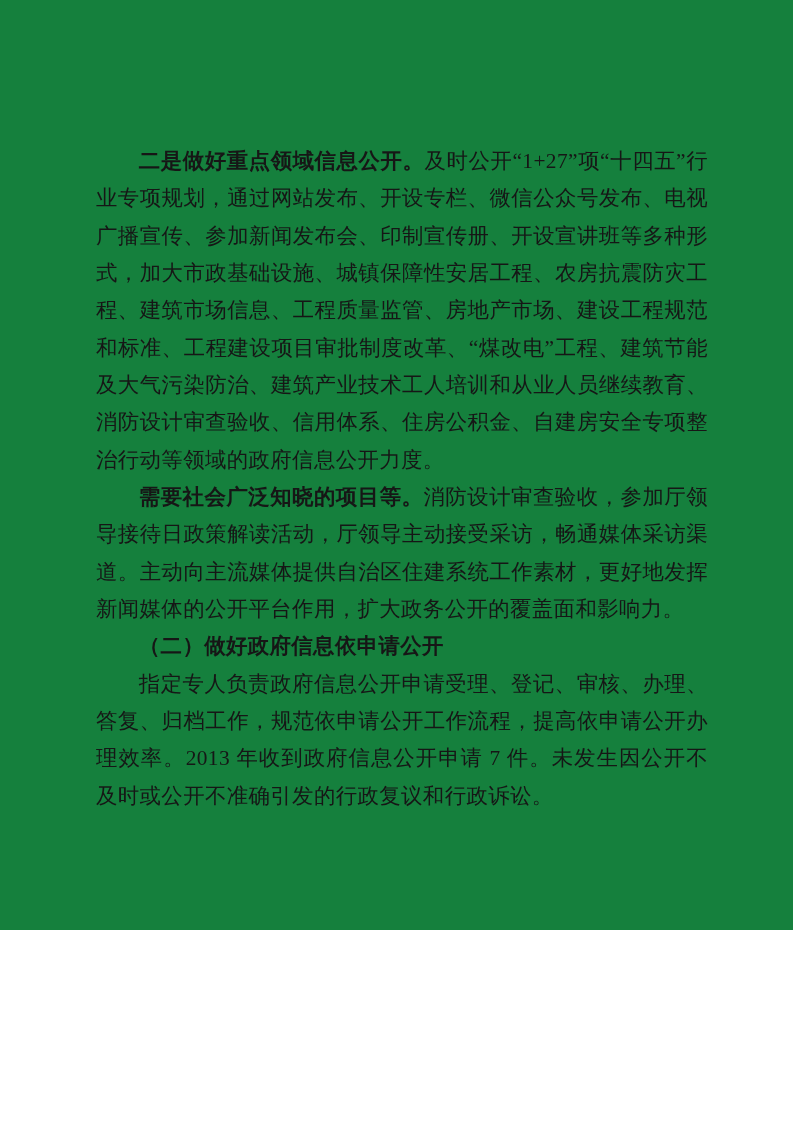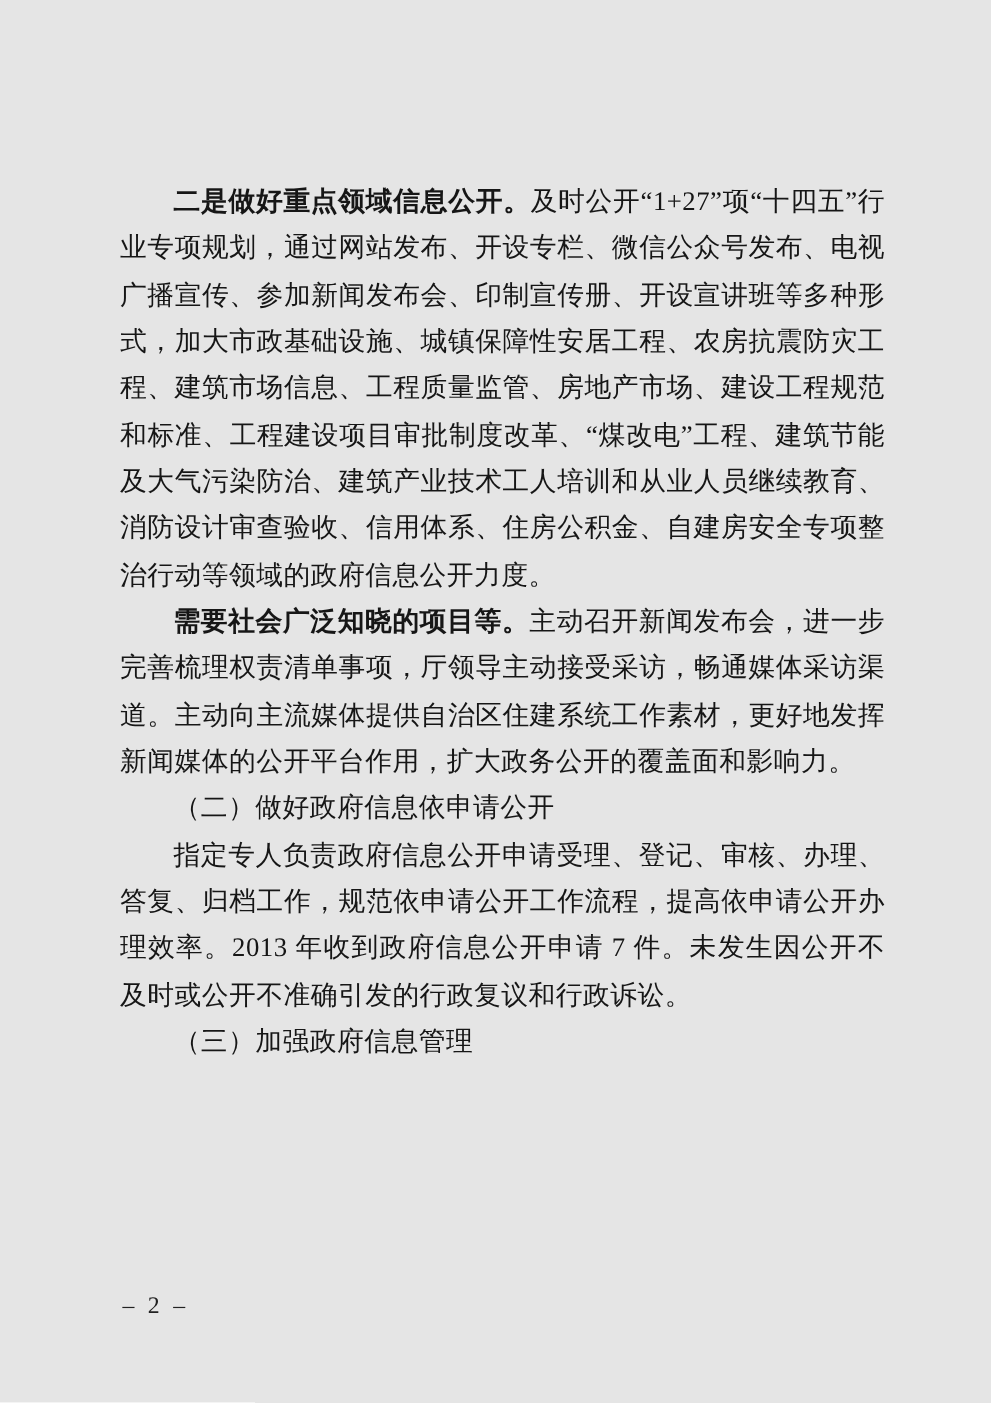--- a/index.html
+++ b/index.html
@@ -3,22 +3,22 @@
 <meta charset="utf-8">
 <style>
   html, body {
     margin: 0;
     padding: 0;
     background: #ffffff;
   }
   .page {
     position: relative;
     width: 793px;
-    height: 1122px;
-    background: #e5e5e5;
+    height: 930px;
+    background: #15803d;
     overflow: hidden;
     font-family: "Liberation Serif", "DejaVu Serif", serif;
     color: #161616;
   }
   .doc-body {
     position: absolute;
     left: 96px;
     top: 143px;
     width: 612px;
     font-size: 21.4px;
@@ -30,37 +30,36 @@
   p.para {
     margin: 0;
     padding: 0;
   }
   p.para.indent { text-indent: 2em; }
   p.para.no-indent { text-indent: 0; }
   .lead-bold {
     font-weight: 700;
   }
   p.subheading {
-    font-weight: 400;
+    font-weight: 700;
   }
   .page-number {
     position: absolute;
     left: 98px;
     top: 1034px;
     font-size: 19px;
     letter-spacing: 3px;
     color: #222222;
     font-family: "Liberation Serif", "DejaVu Serif", serif;
   }
 </style>
 </head>
 <body>
 
 <div class="page">
   <div class="doc-body">
       <p class="para body indent"><span class="lead-bold">二是做好重点领域信息公开。</span><span>及时公开“1+27”项“十四五”行业专项规划，通过网站发布、开设专栏、微信公众号发布、电视广播宣传、参加新闻发布会、印制宣传册、开设宣讲班等多种形式，加大市政基础设施、城镇保障性安居工程、农房抗震防灾工程、建筑市场信息、工程质量监管、房地产市场、建设工程规范和标准、工程建设项目审批制度改革、“煤改电”工程、建筑节能及大气污染防治、建筑产业技术工人培训和从业人员继续教育、消防设计审查验收、信用体系、住房公积金、自建房安全专项整治行动等领域的政府信息公开力度。</span></p>
-      <p class="para body indent"><span class="lead-bold">需要社会广泛知晓的项目等。</span><span>主动召开新闻发布会，进一步完善梳理权责清单事项，厅领导主动接受采访，畅通媒体采访渠道。主动向主流媒体提供自治区住建系统工作素材，更好地发挥新闻媒体的公开平台作用，扩大政务公开的覆盖面和影响力。</span></p>
+      <p class="para body indent"><span class="lead-bold">需要社会广泛知晓的项目等。</span><span>消防设计审查验收，参加厅领导接待日政策解读活动，厅领导主动接受采访，畅通媒体采访渠道。主动向主流媒体提供自治区住建系统工作素材，更好地发挥新闻媒体的公开平台作用，扩大政务公开的覆盖面和影响力。</span></p>
       <p class="para subheading indent"><span>（二）做好政府信息依申请公开</span></p>
       <p class="para body indent"><span>指定专人负责政府信息公开申请受理、登记、审核、办理、答复、归档工作，规范依申请公开工作流程，提高依申请公开办理效率。2013 年收到政府信息公开申请 7 件。未发生因公开不及时或公开不准确引发的行政复议和行政诉讼。</span></p>
-      <p class="para subheading indent"><span>（三）加强政府信息管理</span></p>
     </div>
   <div class="page-number">– 2 –</div>
 </div>
 
 </body></html>

